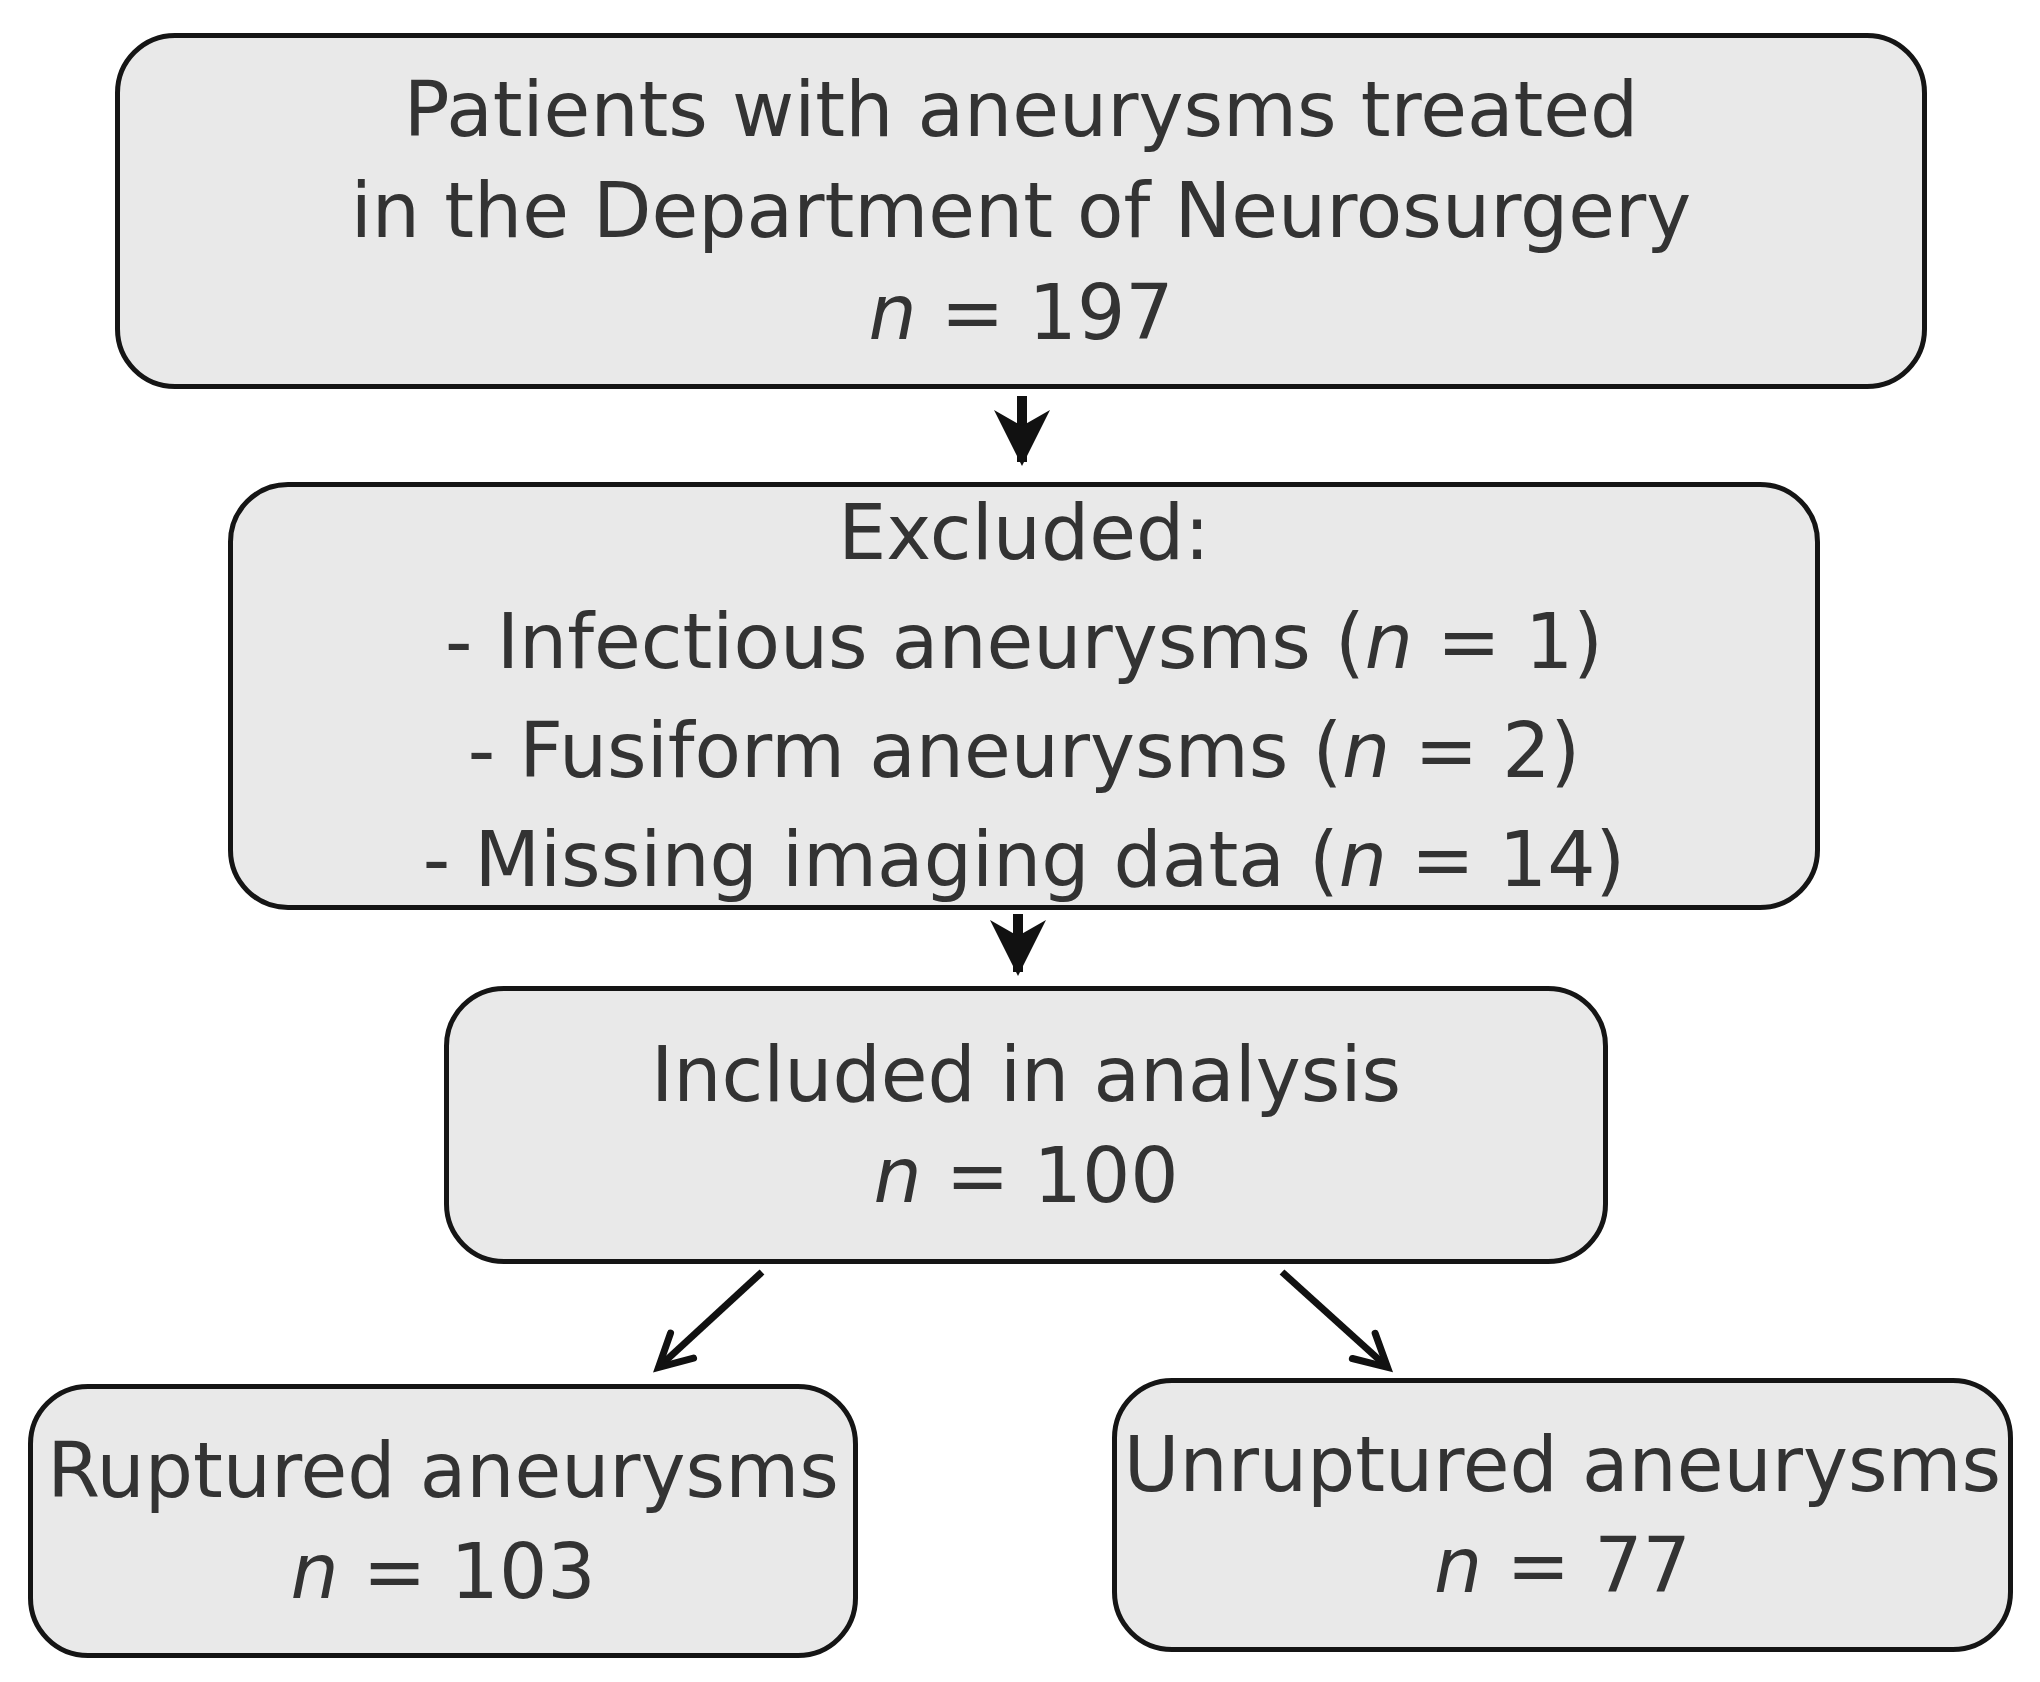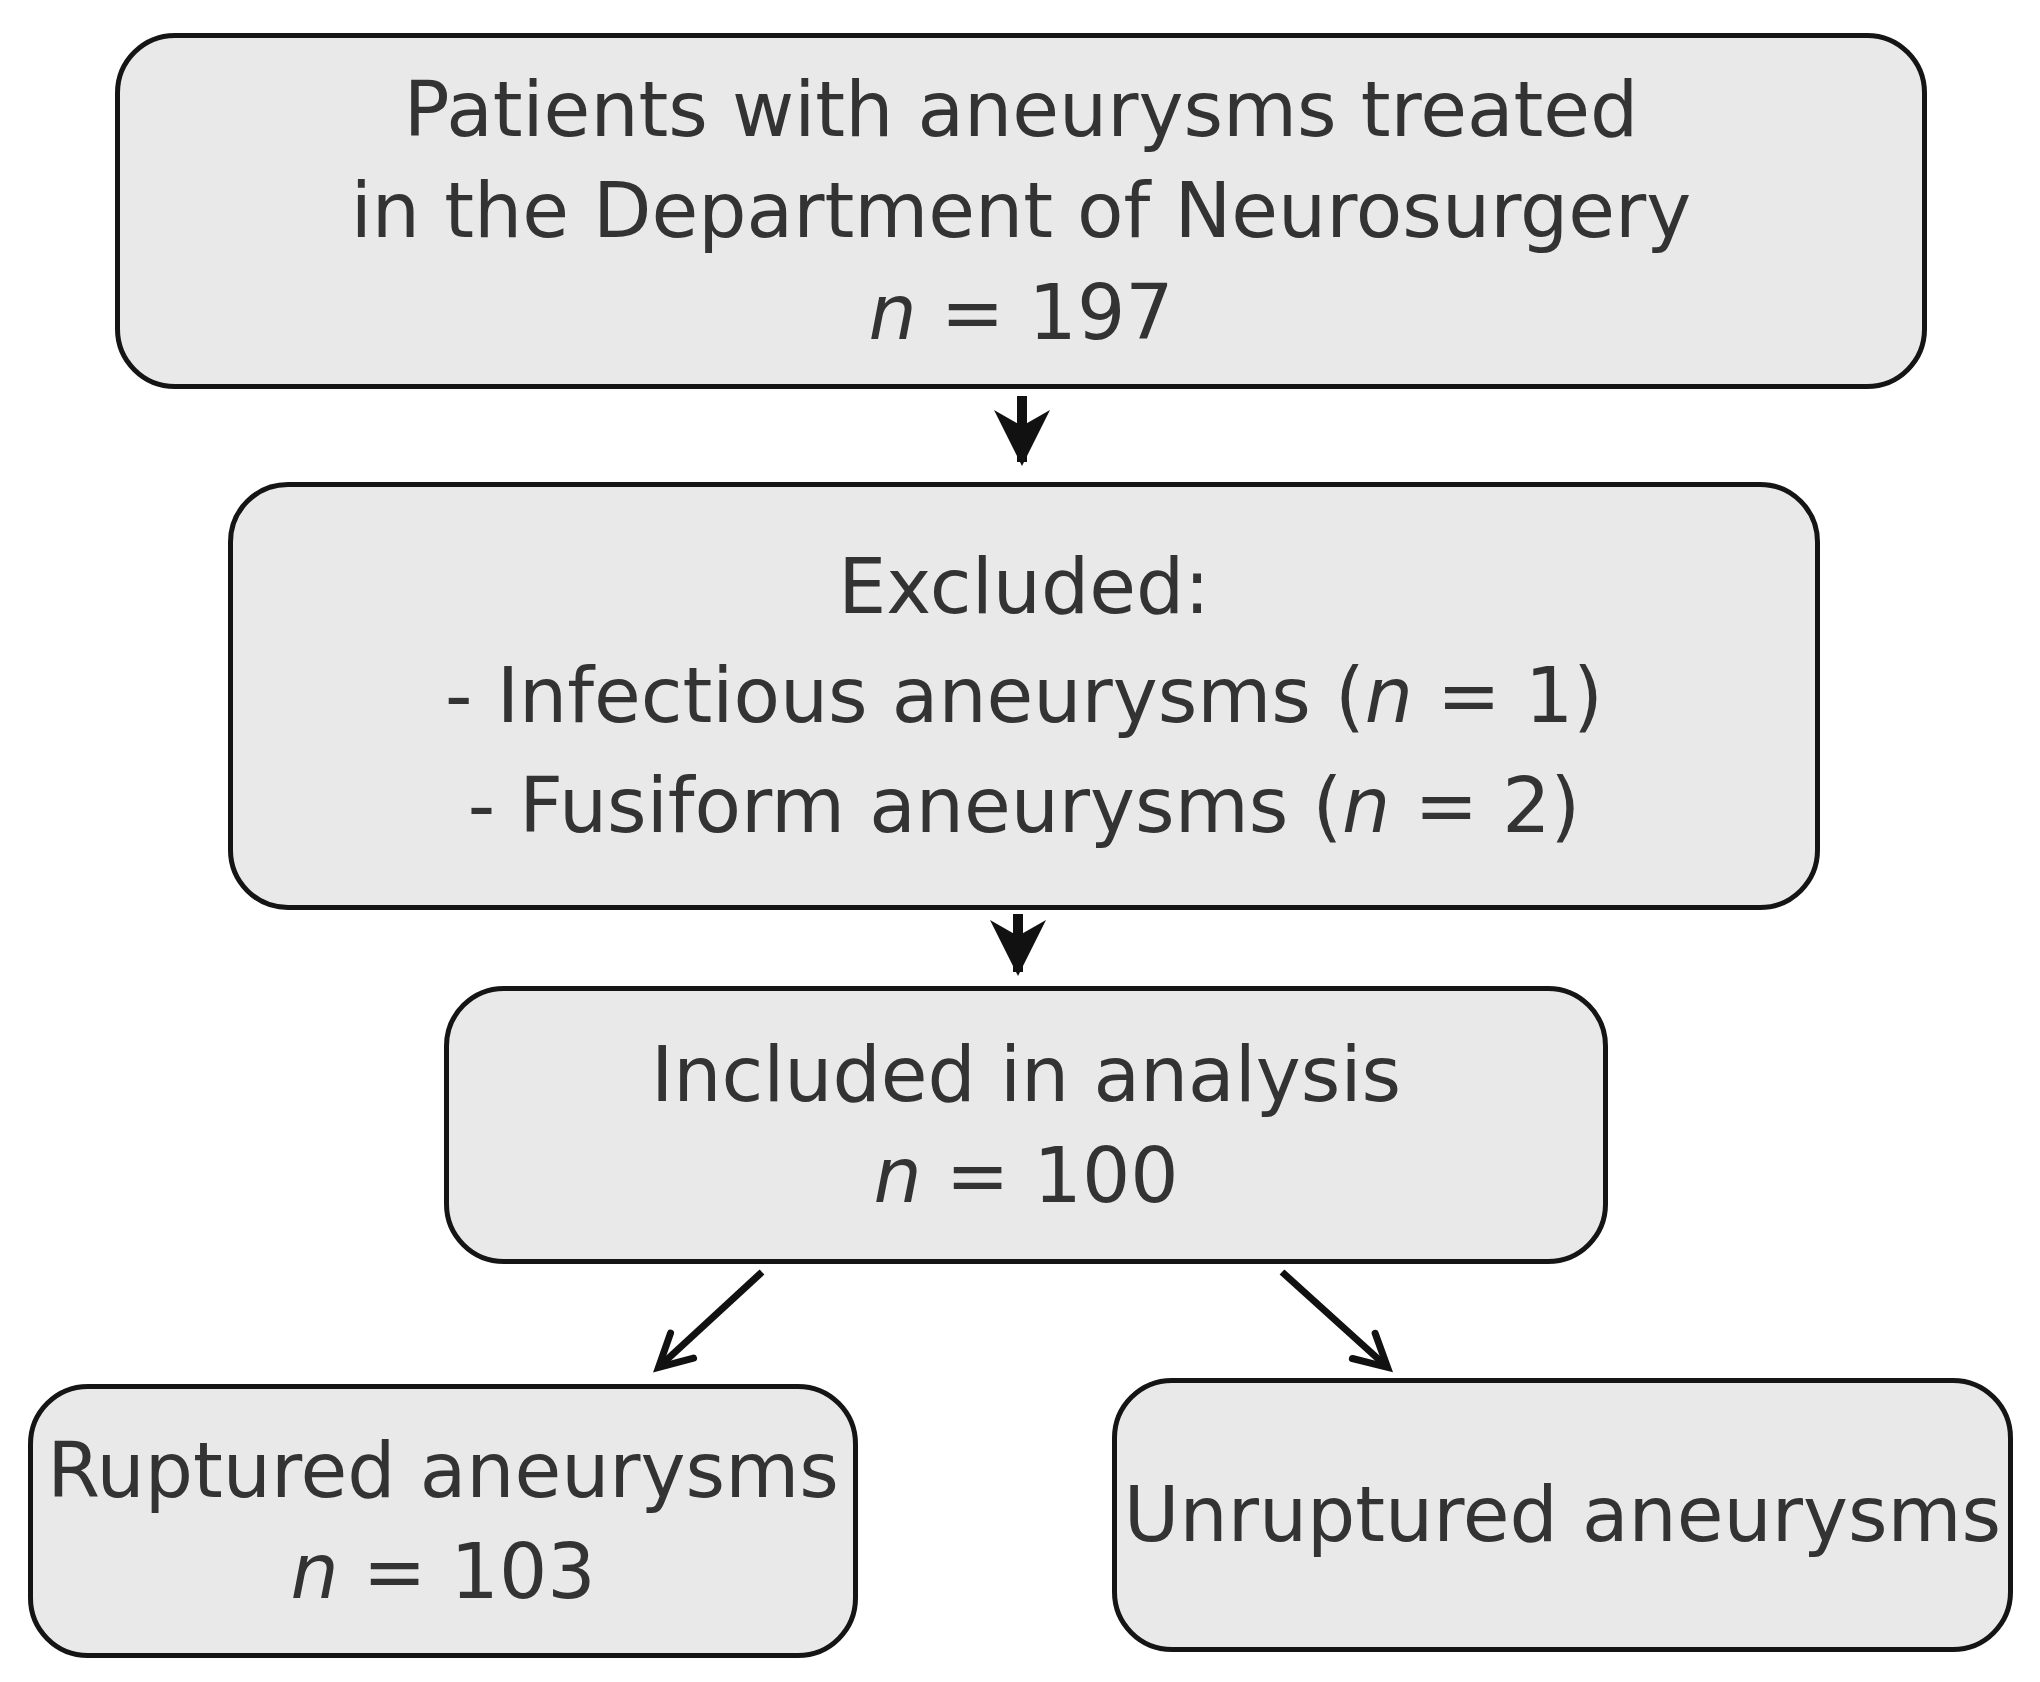--- a/index.html
+++ b/index.html
@@ -84,29 +84,31 @@
   <div class="box" id="box-patients">
     <span class="line">Patients with aneurysms treated</span>
     <span class="line">in the Department of Neurosurgery</span>
     <span class="line"><span class="nvar">n</span><span> = 197</span></span>
   </div>
 
   <div class="box" id="box-excluded">
     <span class="line">Excluded:</span>
     <span class="line"><span>- Infectious aneurysms (</span><span class="nvar">n</span><span> = 1)</span></span>
     <span class="line"><span>- Fusiform aneurysms (</span><span class="nvar">n</span><span> = 2)</span></span>
+    <span class="line"><span>- Missing imaging data (</span><span class="nvar">n</span><span> = 14)</span></span>
   </div>
 
   <div class="box" id="box-included">
     <span class="line">Included in analysis</span>
     <span class="line"><span class="nvar">n</span><span> = 100</span></span>
   </div>
 
   <div class="box" id="box-ruptured">
     <span class="line">Ruptured aneurysms</span>
     <span class="line"><span class="nvar">n</span><span> = 103</span></span>
   </div>
 
   <div class="box" id="box-unruptured">
     <span class="line">Unruptured aneurysms</span>
+    <span class="line"><span class="nvar">n</span><span> = 77</span></span>
   </div>
 
 </div>
 
 </body></html>

